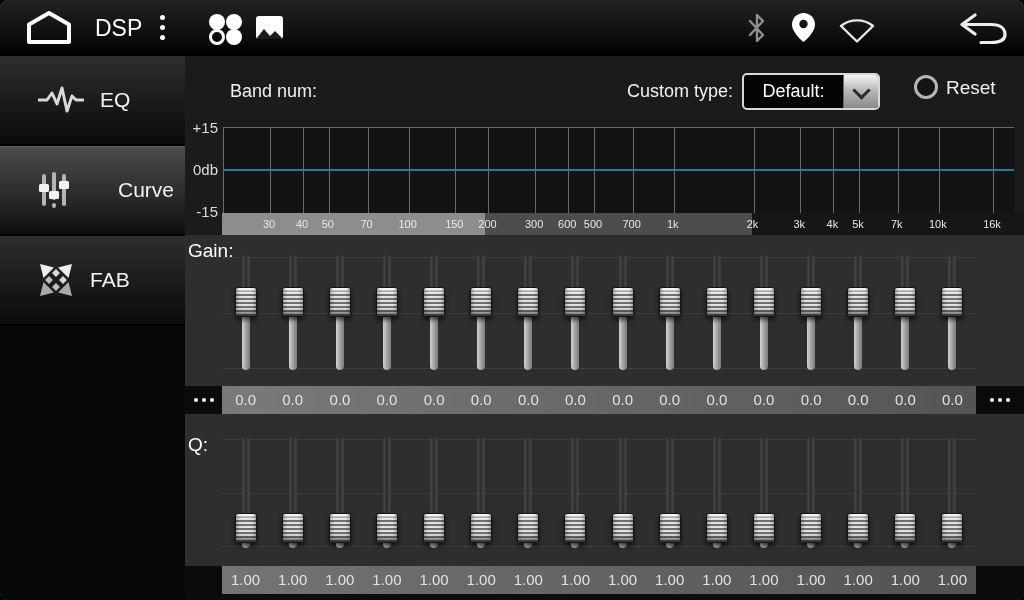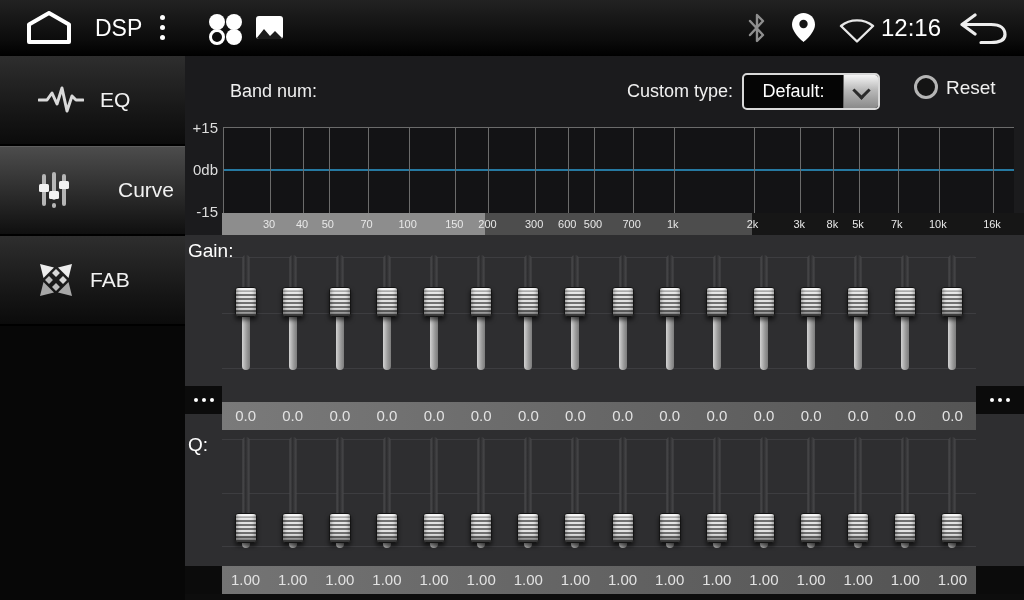--- a/index.html
+++ b/index.html
@@ -1,17 +1,17 @@
 <!DOCTYPE html>
 <html><head>
 <meta charset="utf-8">
 <style>
   html,body{margin:0;padding:0;background:#000;}
   #app{position:relative;width:1024px;height:600px;overflow:hidden;
-       font-family:"Liberation Sans",sans-serif;color:#fff;background:#0369a1;
+       font-family:"Liberation Sans",sans-serif;color:#fff;background:#0369a1;border-radius:8px;
        -webkit-font-smoothing:antialiased;}
 
   
   .topbar{position:absolute;left:0;top:0;width:1024px;height:56px;
           background:linear-gradient(180deg,#222 0%,#0c0c0c 70%,#000 100%);
           border-bottom:1px solid #262626;}
   .topbar .abs{position:absolute;}
   .tb-title{left:95px;top:0;line-height:56px;font-size:23px;color:#fff;}
   .tb-time{left:881px;top:0;line-height:56px;font-size:24px;color:#fff;}
   .dots-v{left:160px;top:15px;display:flex;flex-direction:column;gap:5px;}
@@ -72,21 +72,21 @@
   .thumb{position:absolute;left:50%;transform:translateX(-50%);width:22px;height:30px;border-radius:3px;
          background:linear-gradient(180deg,rgba(255,255,255,.95),rgba(255,255,255,0) 22%),
                     repeating-linear-gradient(180deg,#e2e2e2 0 2px,#707070 2px 4px);
          background-color:#9a9a9a;border:1px solid #141414;box-sizing:border-box;
          box-shadow:inset 0 -4px 5px rgba(0,0,0,.55),0 3px 4px rgba(0,0,0,.6);}
   .gain-row .thumb{top:32px;} .q-row .thumb{top:76px;}
 
   
   .val-strip{position:absolute;left:37px;width:754px;height:28px;display:flex;
              background:linear-gradient(90deg,#7a7a7a,#545454);}
-  .gain-strip{top:330px;margin-top:16px;} .q-strip{top:510px;background:linear-gradient(90deg,#747474,#525252);}
+  .gain-strip{top:330px;} .q-strip{top:510px;background:linear-gradient(90deg,#747474,#525252);}
   .vcell{flex:1;text-align:center;line-height:28px;font-size:15px;color:#e2e2e2;}
   .side-block{position:absolute;width:37px;height:28px;background:#0b0b0b;}
   .side-block.r{width:48px;left:791px;}
   .side-block.l{left:0;}
   .gain-strip-y{top:330px;} .q-strip-y{top:510px;}
   .dots-h{display:flex;align-items:center;justify-content:center;gap:4px;height:100%;cursor:pointer;}
   .dots-h i{width:4px;height:4px;border-radius:50%;background:#fff;}
   .bottom-row{position:absolute;left:0;top:538px;width:839px;height:6px;background:#0d0d0d;}
 </style>
 </head>
@@ -118,21 +118,20 @@
     <svg class="abs" style="left:744px;top:13px;" width="26" height="30" viewBox="0 0 26 30">
       <path d="M6 8 L19 22 L13 28 V2 L19 8 L6 22" fill="none" stroke="#8f8f8f" stroke-width="2.4" stroke-linejoin="round" stroke-linecap="round"></path>
     </svg>
     <svg class="abs" style="left:792px;top:13px;" width="23" height="29" viewBox="0 0 23 29">
       <path d="M11.5 0 C5.1 0 0 5.1 0 11.5 C0 20 11.5 29 11.5 29 C11.5 29 23 20 23 11.5 C23 5.1 17.9 0 11.5 0 Z" fill="#fff"></path>
       <circle cx="11.5" cy="11" r="4.2" fill="#151515"></circle>
     </svg>
     <svg class="abs" style="left:838px;top:16px;" width="38" height="27" viewBox="0 0 38 27">
       <path d="M3 10 C 12 2.5, 26 2.5, 35 10 L19 25.5 Z" fill="none" stroke="#e8e8e8" stroke-width="2.4" stroke-linejoin="round"></path>
     </svg>
-    <div class="abs tb-time">12:16</div>
     <svg class="abs" style="left:958px;top:13px;" width="50" height="31" viewBox="0 0 50 31">
       <path d="M17 2 L4 11.5 L17 21" fill="none" stroke="#ededed" stroke-width="3.2" stroke-linejoin="round" stroke-linecap="round"></path>
       <path d="M5 11.5 H33 C43 11.5 47 16 47 21.5 C47 27 42 29.5 33 29.5 H23" fill="none" stroke="#ededed" stroke-width="3.2" stroke-linecap="round"></path>
     </svg>
   </div>
 
   <div class="sidebar">
     <div class="side-item">
       <svg width="46" height="30" viewBox="0 0 46 30">
         <path d="M1 15 H9 L14 8 L19 19 L24 3 L29 26 L34 11 L38 15 H45" fill="none" stroke="#d9d9d9" stroke-width="3" stroke-linejoin="round" stroke-linecap="round"></path>
@@ -211,21 +210,21 @@
         <div class="freq-label" style="left: 185.629px;">100</div>
         <div class="freq-label" style="left: 232.316px;">150</div>
         <div class="freq-label" style="left: 265.44px;">200</div>
         <div class="freq-label" style="left: 312.127px;">300</div>
         <div class="freq-label" style="left: 345.251px;">600</div>
         <div class="freq-label" style="left: 370.945px;">500</div>
         <div class="freq-label" style="left: 409.687px;">700</div>
         <div class="freq-label" style="left: 450.756px;">1k</div>
         <div class="freq-label" style="left: 530.567px;">2k</div>
         <div class="freq-label" style="left: 577.253px;">3k</div>
-        <div class="freq-label" style="left: 610.378px;">8k</div>
+        <div class="freq-label" style="left: 610.378px;">4k</div>
         <div class="freq-label" style="left: 636.071px;">5k</div>
         <div class="freq-label" style="left: 674.814px;">7k</div>
         <div class="freq-label" style="left: 715.882px;">10k</div>
         <div class="freq-label" style="left: 770px;">16k</div>
       </div>
 
     <div class="sec-label" style="top:184px;">Gain:</div>
     <div class="slider-row gain-row">
       <div class="guide g1"></div>
       <div class="guide g2"></div>

